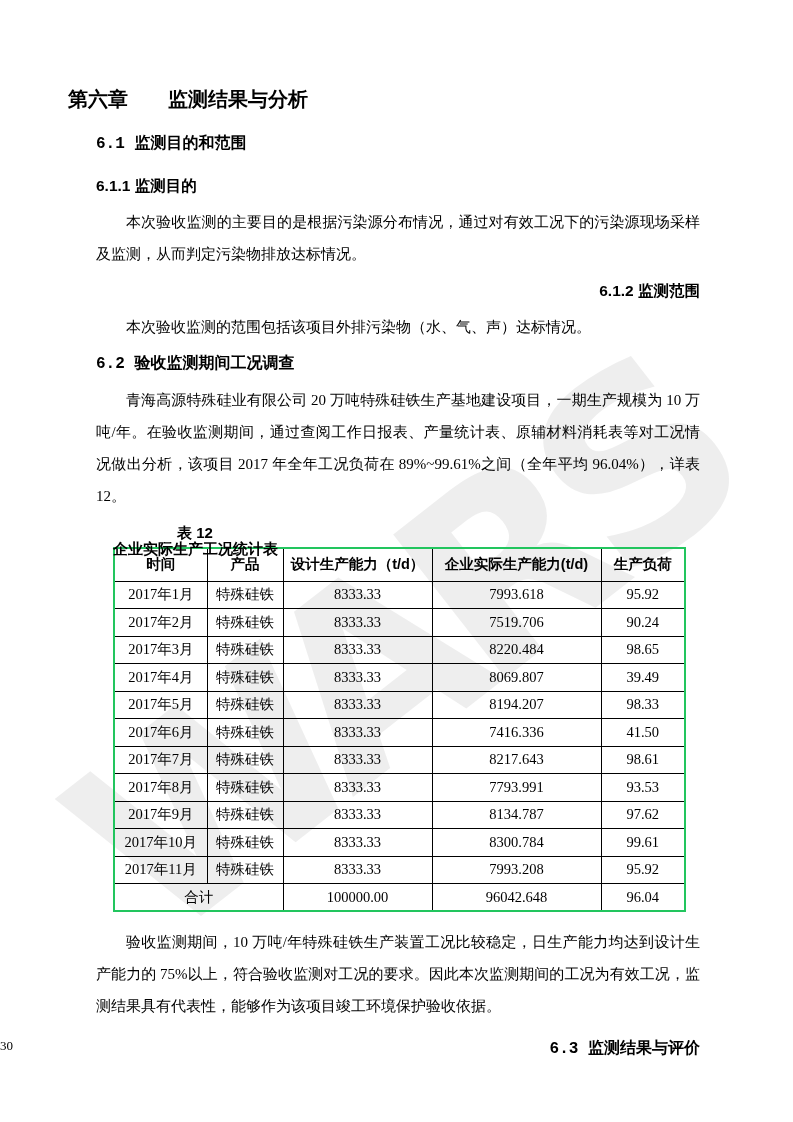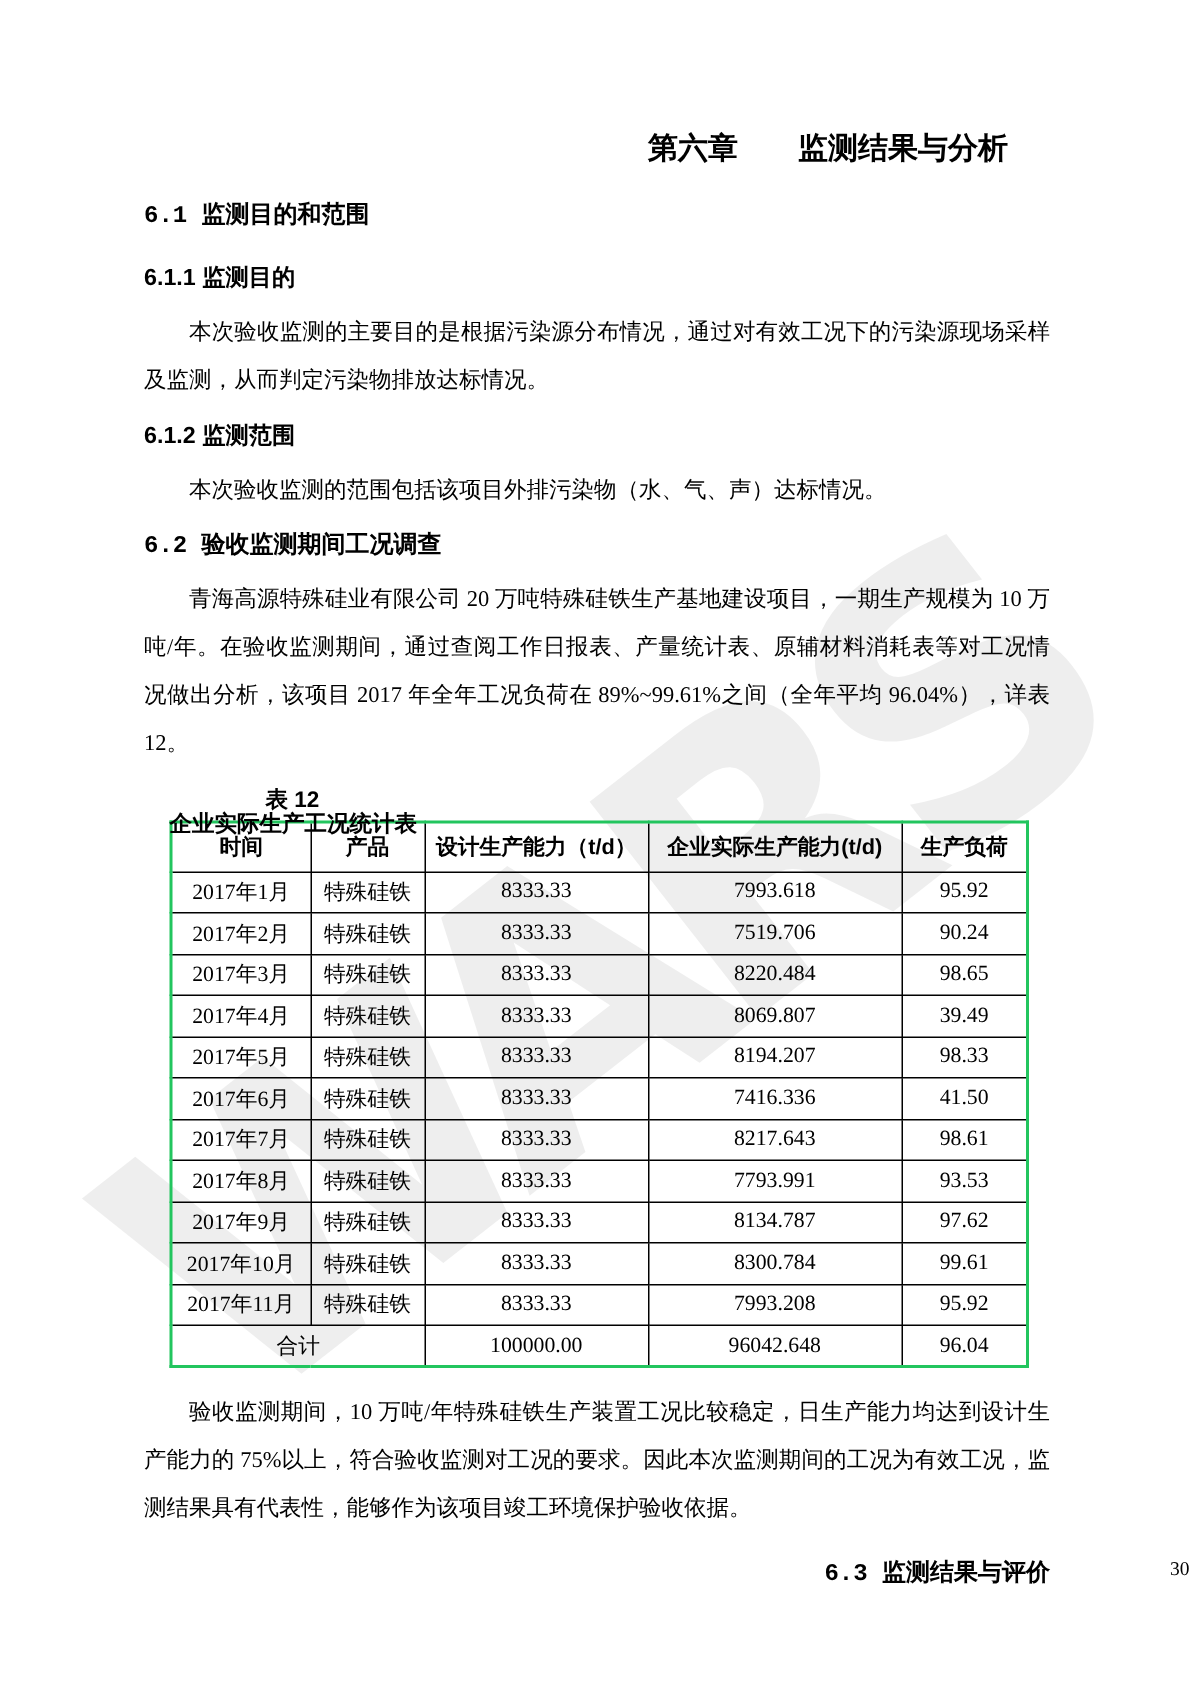--- a/index.html
+++ b/index.html
@@ -36,21 +36,21 @@
     position:relative; z-index:1;
     padding:86px 93px 0 96px;
   }
 
   h1.doc-title {
     margin:0;
     font-family:"Liberation Sans", sans-serif;
     font-weight:700;
     font-size:20px;
     line-height:26px;
-    text-align:right;
+    text-align:left;
     white-space:pre;
     position:relative;
     left:-28px;
     color:#000;
   }
   h2.sec {
     margin:21px 0 0 0;
     font-family:Liberation Mono, monospace;
     font-weight:700;
     font-size:16px;
@@ -118,21 +118,21 @@
   .col-time   { width:93px; }
   .col-prod   { width:76px; }
   .col-design { width:149px; }
   .col-actual { width:169px; }
   .col-load   { width:84px; }
 
   .page-footer {
     position:absolute;
     left:0; right:0;
     top:1038px;
-    text-align:right;
+    text-align:left;
     font-family:"Liberation Serif", serif;
     font-size:13px;
     color:#000;
     z-index:1;
   }
 </style>
 </head>
 <body>
 
 <div class="page">
@@ -142,21 +142,21 @@
   <div class="content">
 
     <h1 class="doc-title">第六章　　监测结果与分析</h1>
 
     <h2 class="sec">6.1 监测目的和范围</h2>
 
     <h3 class="subsec">6.1.1 监测目的</h3>
 
     <p class="body-par">本次验收监测的主要目的是根据污染源分布情况，通过对有效工况下的污染源现场采样及监测，从而判定污染物排放达标情况。</p>
 
-    <h3 class="subsec" style="margin-top:10px;">6.1.2 监测范围</h3>
+    <h3 class="subsec" style="margin-top:10px;text-align:right;">6.1.2 监测范围</h3>
 
     <p class="body-par">本次验收监测的范围包括该项目外排污染物（水、气、声）达标情况。</p>
 
     <h2 class="sec" style="margin-top:10px;">6.2 验收监测期间工况调查</h2>
 
     <p class="body-par">青海高源特殊硅业有限公司 20 万吨特殊硅铁生产基地建设项目，一期生产规模为 10 万吨/年。在验收监测期间，通过查阅工作日报表、产量统计表、原辅材料消耗表等对工况情况做出分析，该项目 2017 年全年工况负荷在 89%~99.61%之间（全年平均 96.04%），详表 12。</p>
 
     <div class="table-caption">
       <span class="caption-label">表 12</span>
       <span class="caption-title">企业实际生产工况统计表</span>

